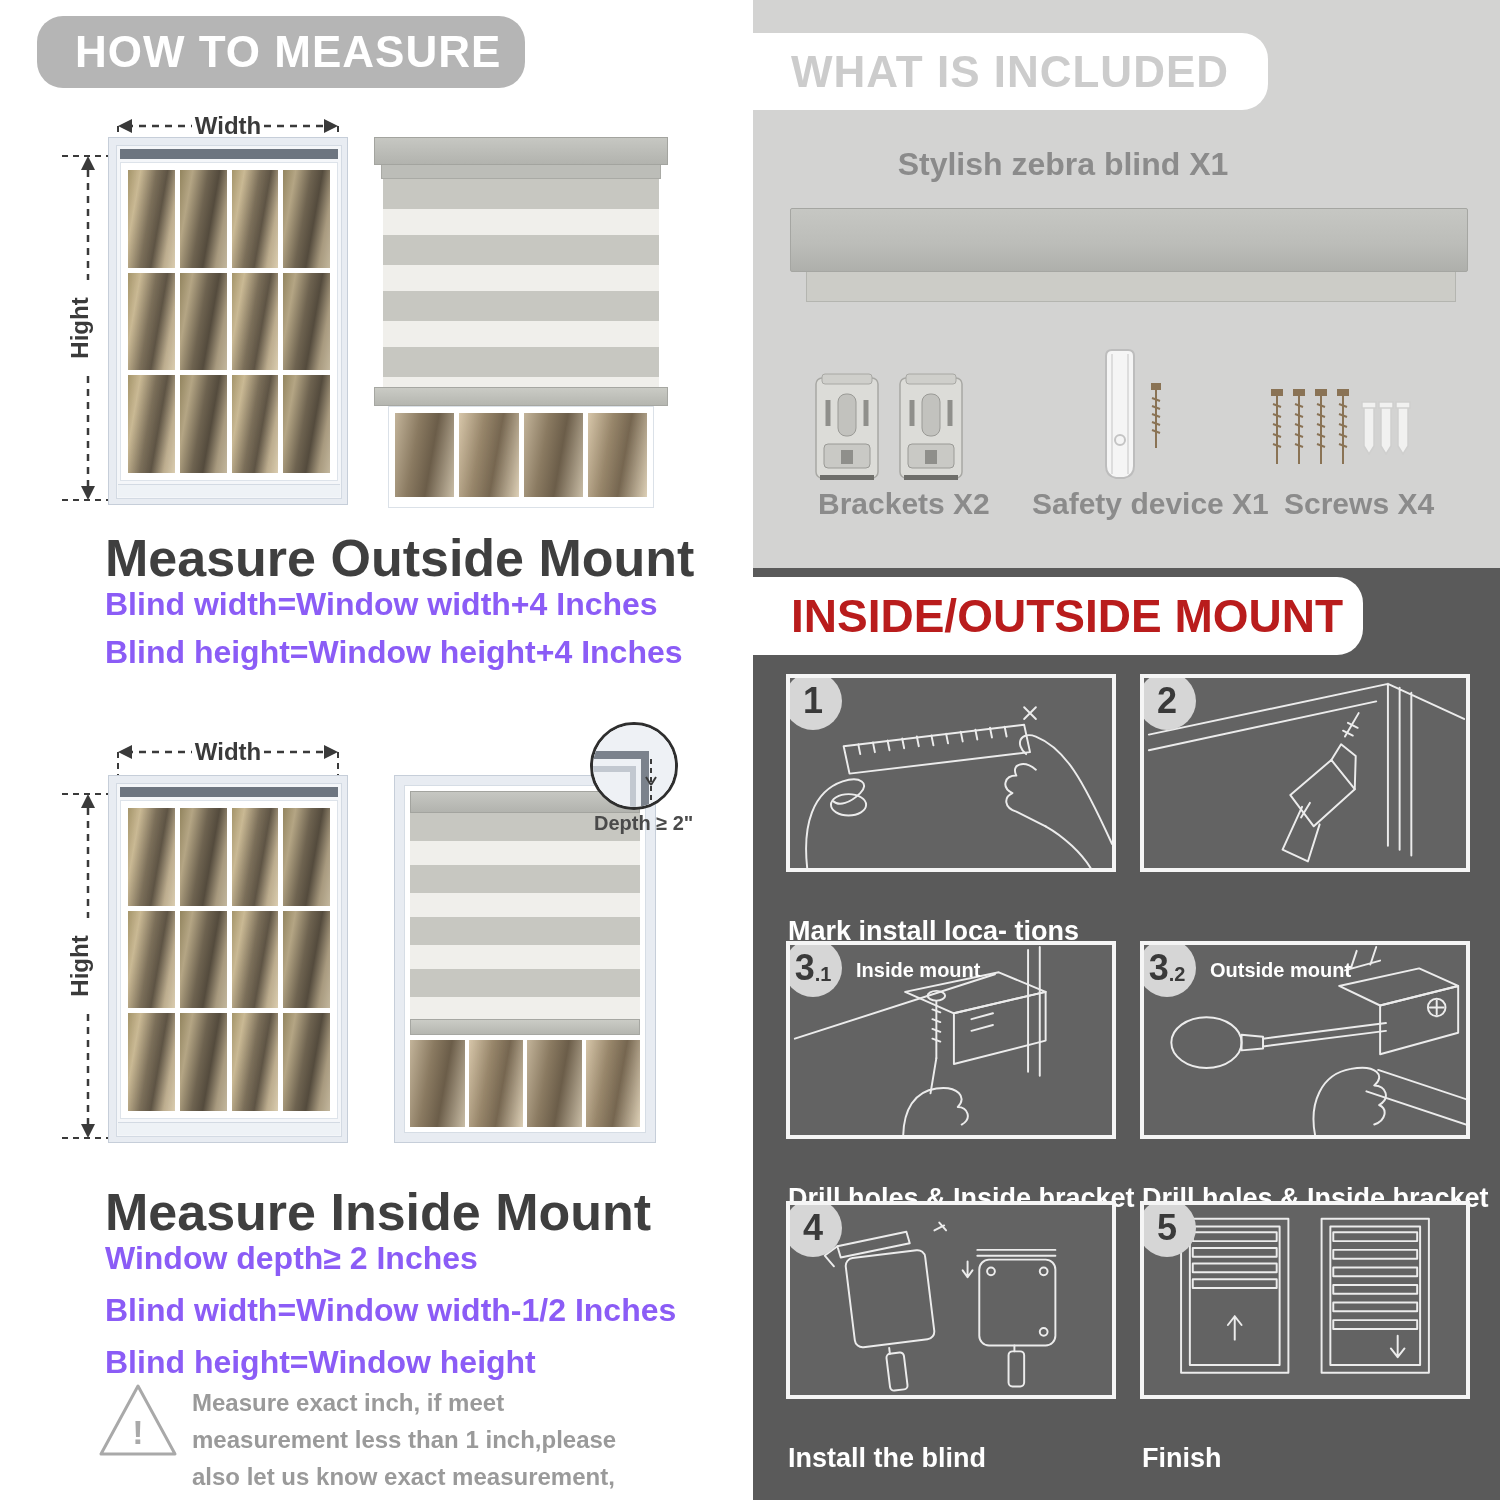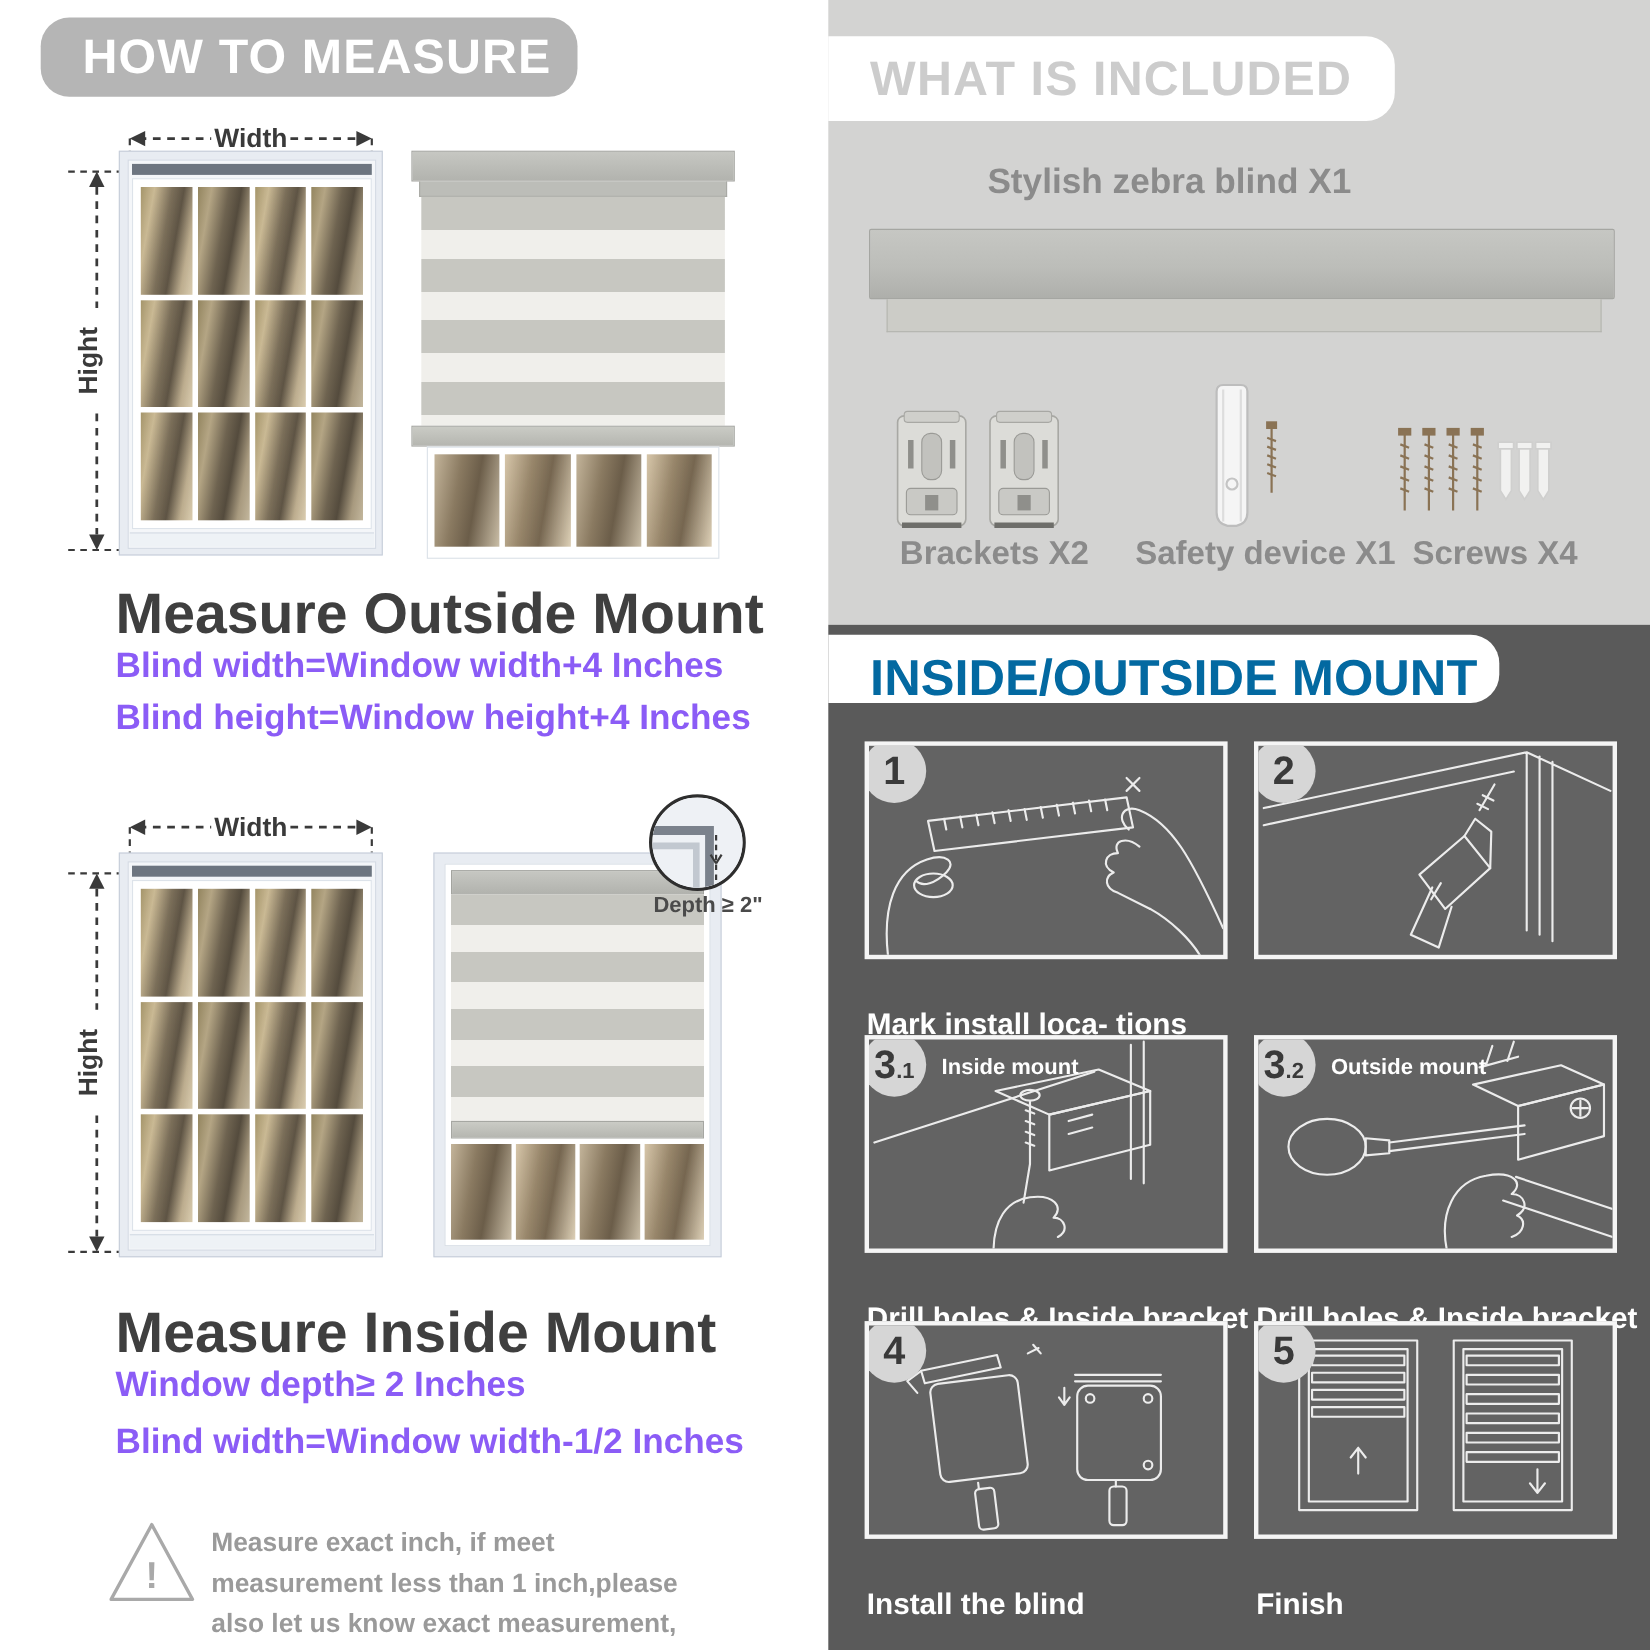--- a/index.html
+++ b/index.html
@@ -52,22 +52,22 @@
                 color:#cccccc;font-size:44px;font-weight:bold;line-height:77px;padding-left:38px;letter-spacing:1px;margin-top:20px;}
   .blind-label{left:753px;top:146px;width:620px;text-align:center;font-size:32px;font-weight:bold;color:#8b8b8b;}
   .rail-main{left:790px;top:208px;width:678px;height:64px;
              background:linear-gradient(180deg,#c6c7c3 0%,#bcbdb9 55%,#aeafab 100%);
              border:1px solid #a5a6a2;border-radius:2px;}
   .rail-low{left:806px;top:272px;width:650px;height:30px;background:#ccccc7;border:1px solid #b4b5b0;border-top:none;}
   .item-label{top:487px;font-size:30px;font-weight:bold;color:#8b8b8b;}
 
   
   .panel-dark{left:753px;top:568px;width:747px;height:932px;background:#5a5a5a;}
-  .hdr-mount{left:753px;top:577px;width:610px;height:62px;background:#fff;border-radius:0 26px 26px 0;
-             color:#0369a1;font-size:46px;font-weight:bold;line-height:78px;padding-left:38px;}
+  .hdr-mount{left:753px;top:577px;width:610px;height:78px;background:#fff;border-radius:0 26px 26px 0;
+             color:#b91c1c;font-size:46px;font-weight:bold;line-height:78px;padding-left:38px;}
   .step{width:330px;height:198px;background:#636363;border:4px solid #f5f5f5;overflow:hidden;}
   .badge{position:absolute;top:-6px;left:-6px;width:58px;height:58px;border-radius:50%;background:#d6d6d6;
          color:#3a3a3a;font-weight:bold;display:flex;align-items:center;justify-content:center;font-size:36px;}
   .badge small{font-size:20px;font-weight:bold;margin-top:12px;}
   .step-label{position:absolute;left:66px;top:14px;color:#fff;font-size:20px;font-weight:bold;}
   .caption{color:#fff;font-size:27px;font-weight:bold;}
   .art{position:absolute;inset:0;}
   .art path,.art rect,.art circle,.art ellipse,.art line{stroke:#ececec;stroke-width:2;fill:none;stroke-linecap:round;stroke-linejoin:round;}
   .art .fillstripe{fill:#c9c9c9;stroke:none;}
 </style>
@@ -202,20 +202,21 @@
       <path d="M0,44 L40,44 L40,88" stroke="#c2c8d0" stroke-width="6" fill="none"></path>
       <path d="M58,34 L58,88" stroke="#3a3a3a" stroke-width="2" stroke-dasharray="5 4" fill="none"></path>
       <path d="M58,60 l-5,-8 M58,60 l5,-8" stroke="#3a3a3a" stroke-width="2" fill="none"></path>
     </svg>
   </div>
   <div class="abs depth-label" style="left:594px;top:812px">Depth ≥ 2"</div>
 
   <div class="abs sec-title" style="left:105px;top:1182px">Measure Inside Mount</div>
   <div class="abs sec-line" style="left:105px;top:1240px">Window depth≥ 2 Inches</div>
   <div class="abs sec-line" style="left:105px;top:1292px">Blind width=Window width-1/2 Inches</div>
+  <div class="abs sec-line" style="left:105px;top:1344px">Blind height=Window height</div>
 
   <svg class="abs" style="left:95px;top:1378px;width:86px;height:86px" viewBox="0 0 86 86">
     <path d="M43,8 L80,76 L6,76 Z" fill="none" stroke="#a9a9a9" stroke-width="3" stroke-linejoin="round"></path>
     <text x="43" y="66" text-anchor="middle" font-size="34" font-weight="bold" fill="#a9a9a9" font-family="Liberation Sans,sans-serif">!</text>
   </svg>
   <div class="abs warn-text" style="left:192px;top:1384px">Measure exact inch, if meet measurement less than 1 inch,please also let us know exact measurement, please do not leave it</div>
 
   <div class="abs panel-light"></div>
   <div class="abs hdr-included">WHAT IS INCLUDED</div>
   <div class="abs blind-label">Stylish zebra blind X1</div>

